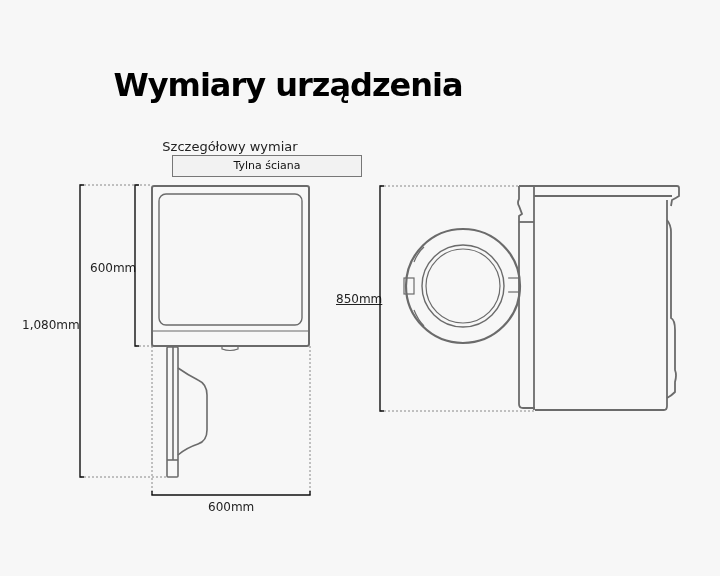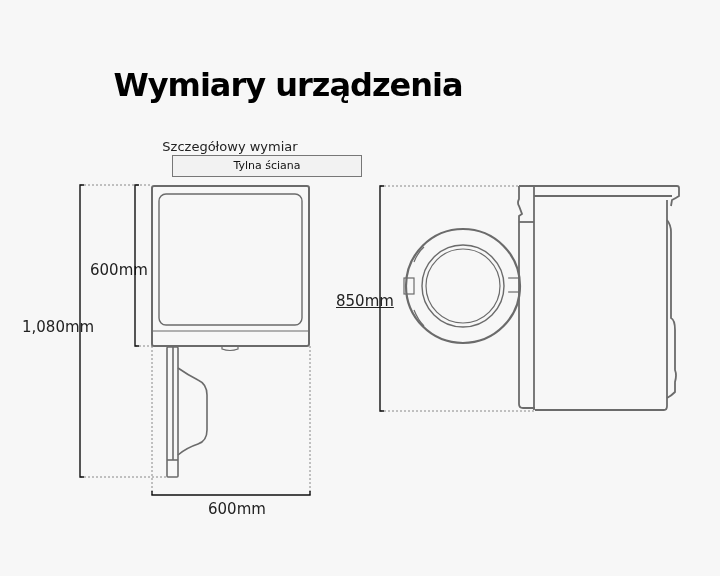--- a/index.html
+++ b/index.html
@@ -24,21 +24,21 @@
       text-align: center; font-size: 13px; color: #222;
     }
     .wall-box {
       position: absolute; left: 135px; top: 155px; width: 188px; height: 20px;
       border: 1px solid #777; background: #f2f2f2;
       text-align: center; line-height: 20px; font-size: 11px; color: #111;
       box-sizing: content-box;
       margin-left: 37px;
     }
     .dim {
-      position: absolute; font-size: 15px; color: #222; white-space: nowrap;
+      position: absolute; font-size: 12px; color: #222; white-space: nowrap;
     }
     svg.drawing { position: absolute; left: 0; top: 0; }
   </style>
 </head>
 <body>
 
 <div class="title">Wymiary urządzenia</div>
 <div class="subtitle">Szczegółowy wymiar</div>
 <div class="wall-box">Tylna ściana</div>
 

